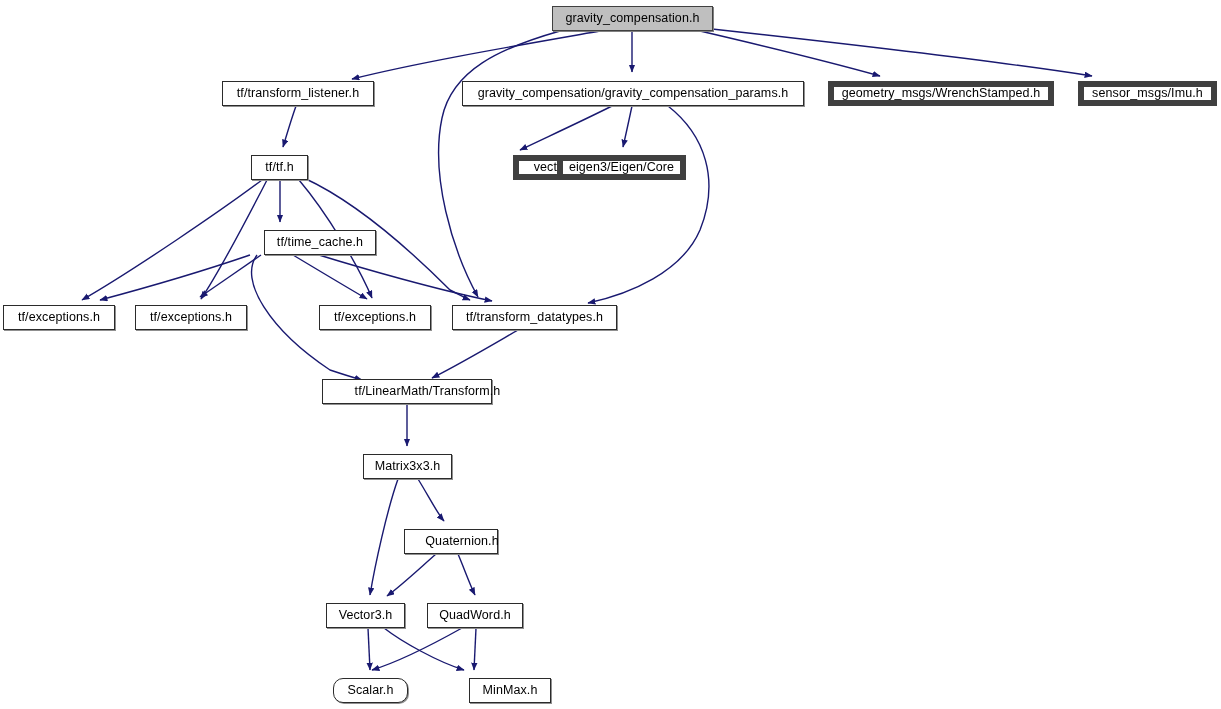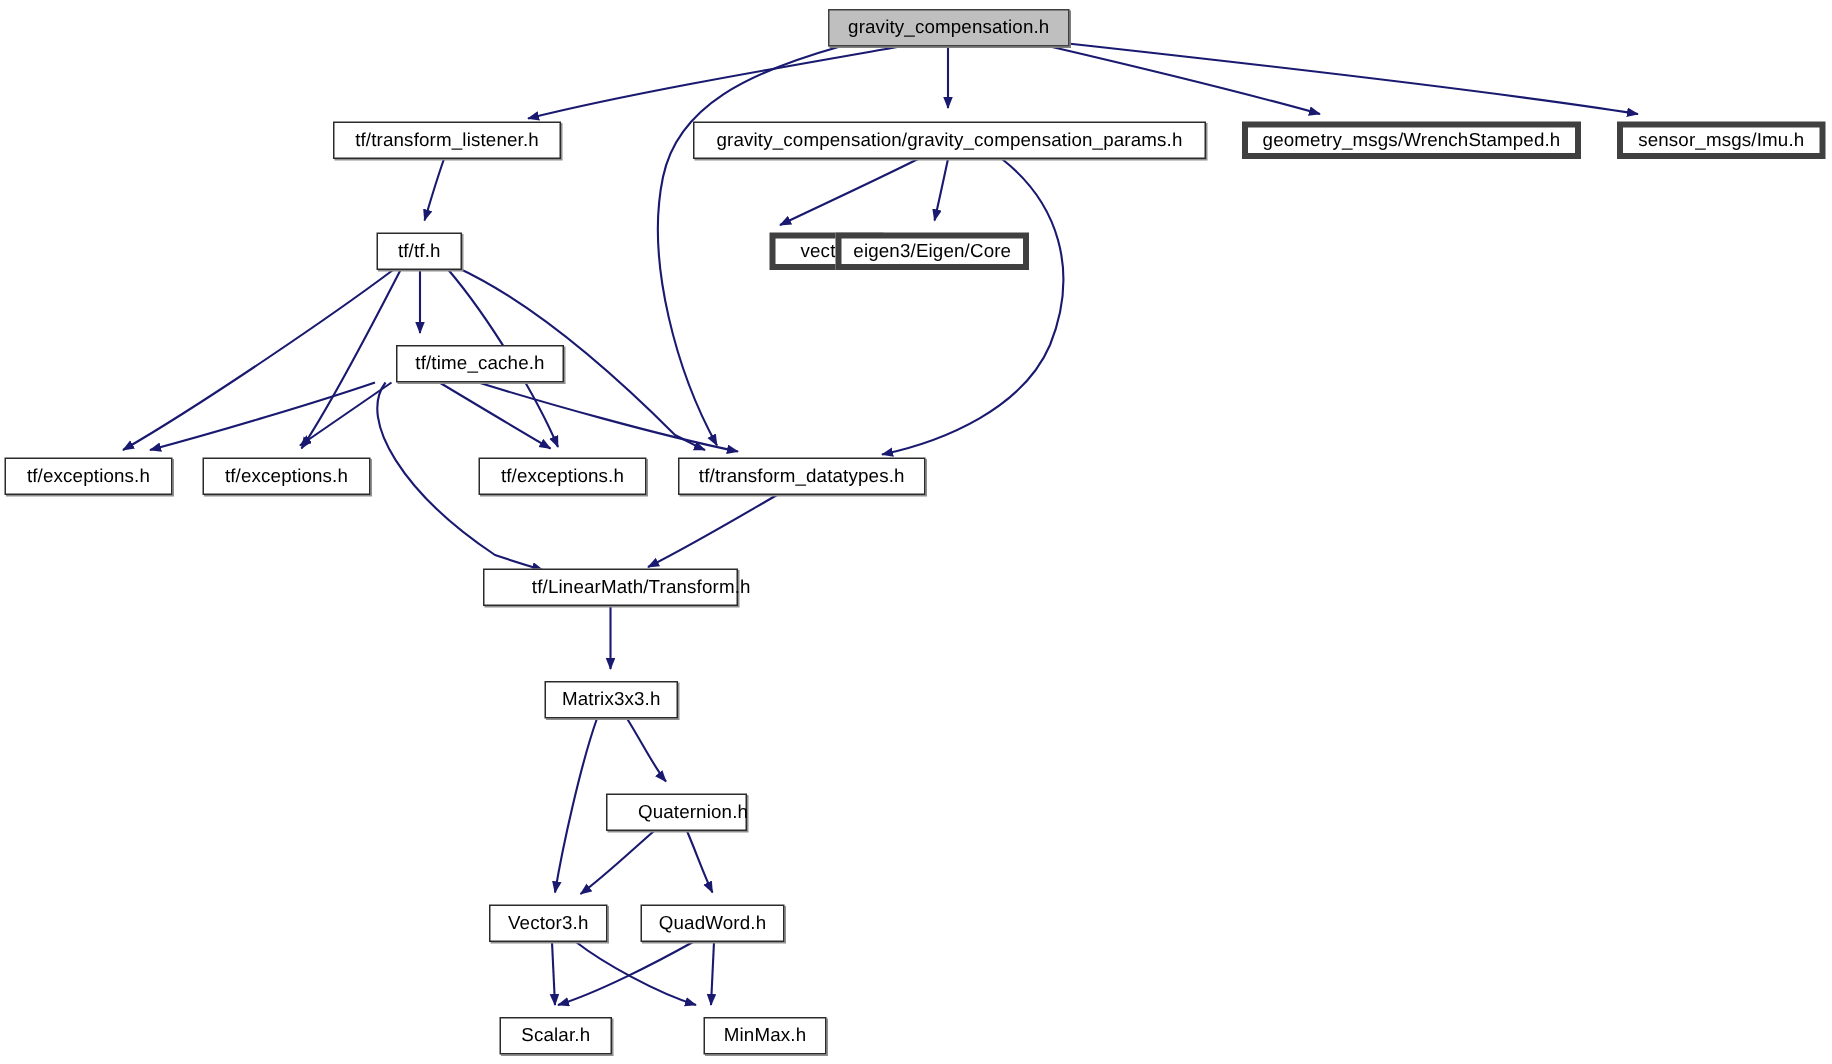--- a/index.html
+++ b/index.html
@@ -39,21 +39,21 @@
   .gnode.root {
     background: #bfbfbf;
     border: 1px solid #404040;
     box-shadow: 1px 1px 0 0 #808080;
   }
   .gnode.internal {
     border: 1px solid #2b2b2b;
     box-shadow: 1px 1px 0 0 #909090;
   }
   .gnode.external {
-    border: 4px solid #404040;
+    border: 6px solid #404040;
     box-shadow: none;
   }
   .gnode .lbl {
     display: block;
     pointer-events: none;
   }
 </style>
 </head>
 <body>
 
@@ -146,21 +146,21 @@
       </div>
       <div class="gnode internal" style="left: 404px; top: 529px; width: 94px; height: 25px; padding-left: 22px;">
         <span class="lbl">Quaternion.h</span>
       </div>
       <div class="gnode internal" style="left: 326px; top: 603px; width: 79px; height: 25px;">
         <span class="lbl">Vector3.h</span>
       </div>
       <div class="gnode internal" style="left: 427px; top: 603px; width: 96px; height: 25px;">
         <span class="lbl">QuadWord.h</span>
       </div>
-      <div class="gnode internal" style="left: 333px; top: 678px; width: 75px; height: 25px;">
+      <div class="gnode internal" style="left: 333px; top: 678px; width: 75px; height: 25px; border-radius: 10px;">
         <span class="lbl">Scalar.h</span>
       </div>
       <div class="gnode internal" style="left: 431px; top: 678px; width: 82px; height: 25px; margin-left: 38px;">
         <span class="lbl">MinMax.h</span>
       </div>
     </div>
 
 </div>
 
 </body></html>

